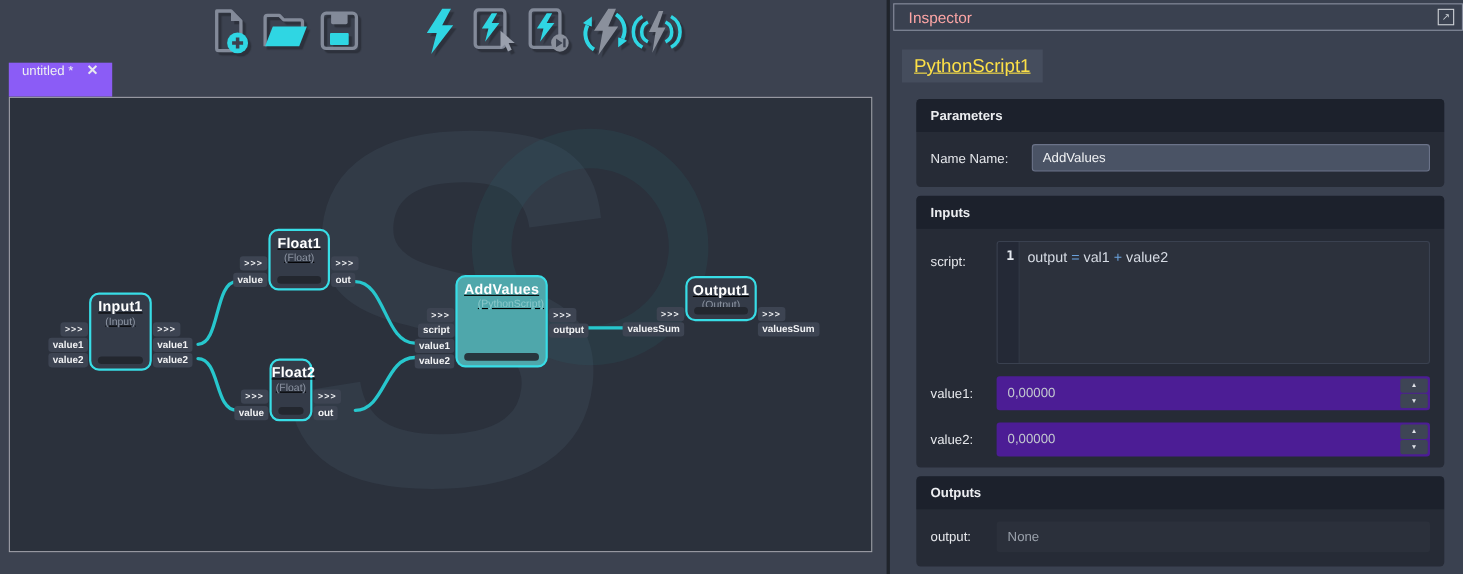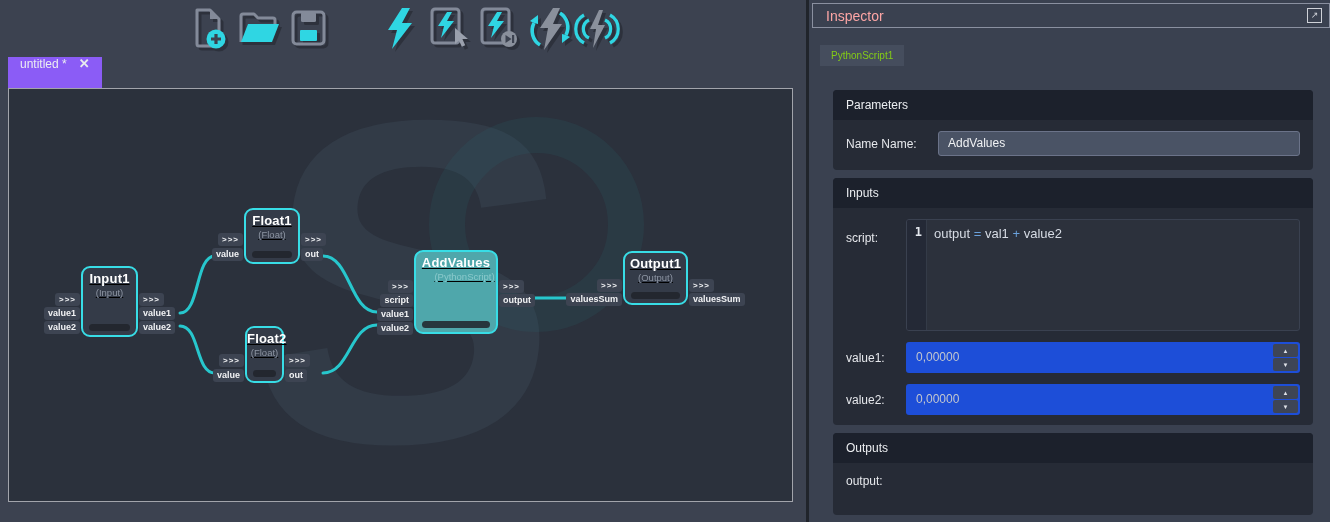--- a/index.html
+++ b/index.html
@@ -34,45 +34,45 @@
   .port.in  { right:calc(100% + 3px); }
   .port.out { left:calc(100% + 3px); }
   .port.exec { font-size:8px; letter-spacing:1px; }
 
   
   .inspector { position:absolute; left:806px; top:0; width:524px; height:522px; background:#3a4150; border-left:3px solid #20242b; }
   .insp-header { position:absolute; left:3px; top:3px; right:0; height:25px; border:1px solid #8a90a0; display:flex; align-items:center; }
   .insp-title { color:#fca5a5; font-size:14px; padding-left:13px; }
   .popout-btn { position:absolute; right:7px; top:4px; width:15px; height:15px; border:1px solid #cfd2d8; color:#cfd2d8; font-size:9px; line-height:13px; text-align:center; cursor:pointer; }
 
-  .insp-tab { position:absolute; left:11px; top:45px; background:#454d5d; color:#84cc16; font-size:10px; padding:5px 11px; cursor:pointer; }
+  .insp-tab { position:absolute; left:11px; top:45px; background:#454d5d; color:#fde047; font-size:17px; padding:5px 11px; cursor:pointer;text-decoration:underline; }
 
   .section { position:absolute; left:24px; width:480px; background:#262b36; border-radius:4px; overflow:hidden; }
   .sec-params  { top:90px;  height:80px; }
   .sec-inputs  { top:178px; height:247px; }
   .sec-outputs { top:433px; height:82px; }
-  .sec-header { height:30px; background:#1c212c; color:#eceef1; font-size:12px; display:flex; align-items:center; padding-left:13px; }
+  .sec-header { height:30px; background:#1c212c; color:#eceef1; font-size:12px; display:flex; align-items:center; padding-left:13px;font-weight:bold; }
   .sec-body { padding:11px 13px 12px 13px; }
 
   .row { display:flex; align-items:center; }
   .row-label { color:#e6e8ec; font-size:12px; flex:0 0 auto; }
   .lbl-nodename { width:92px; }
   .lbl-io { width:60px; }
 
   .text-input { flex:1; height:25px; background:#4a5365; border:1px solid #6b7389; border-radius:3px; color:#f0f2f4; font-size:12px; line-height:23px; padding-left:9px; cursor:text; }
 
   .row-script { align-items:flex-start; }
   .row-script .row-label { padding-top:12px; }
   .code-editor { flex:1; height:112px; background:#2c313c; border:1px solid #3a4150; border-radius:3px; display:flex; overflow:hidden; cursor:text; }
   .code-gutter { width:20px; background:#242936; border-right:1px solid #343b48; color:#e4e8ef; font-family:"DejaVu Sans Mono", monospace; font-size:12px; font-weight:bold; text-align:right; padding:5px 4px 0 0; }
   .code-area { flex:1; padding:5px 0 0 7px; font-family:Liberation Sans, sans-serif; font-size:13px; line-height:18px; white-space:pre; color:#d6dbe4; }
   .tok-op { color:#6aa1dc; }
 
   .spin-row { margin-top:11px; }
-  .spinbox { flex:1; position:relative; height:31px; background:#1d4ed8; border-radius:3px; }
+  .spinbox { flex:1; position:relative; height:31px; background:#4c1d95; border-radius:3px; }
   .spin-value { color:#c2c7cf; font-size:12px; line-height:31px; padding-left:10px; cursor:text; }
   .spin-btns { position:absolute; right:2px; top:2px; bottom:2px; width:25px; display:flex; flex-direction:column; gap:1px; }
   .spin-btn { flex:1; background:#3e4555; border-radius:2px; color:#dfe2e8; font-size:6px; display:flex; align-items:center; justify-content:center; cursor:pointer; }
 
   .ro-field { flex:1; height:28px; background:#2b303b; border-radius:3px; color:#9aa1ab; font-size:12px; line-height:28px; padding-left:10px; }
 </style>
 </head>
 <body>
 
 <div class="app">
@@ -180,21 +180,21 @@
       <div class="node-sub">(PythonScript)</div>
       <div class="node-bar"></div>
       <div class="port in exec" style="top:28px">&gt;&gt;&gt;</div>
       <div class="port in" style="top:42px">script</div>
       <div class="port in" style="top:56px">value1</div>
       <div class="port in" style="top:70px">value2</div>
       <div class="port out exec" style="top:28px">&gt;&gt;&gt;</div>
       <div class="port out" style="top:42px">output</div>
     </div>
 
-    <div class="node" style="left:614px;top:162px;width:65px;height:54px">
+    <div class="node" style="left:614px;top:162px;width:65px;height:41px">
       <div class="node-title">Output1</div>
       <div class="node-sub">(Output)</div>
       <div class="node-bar"></div>
       <div class="port in exec" style="top:26px">&gt;&gt;&gt;</div>
       <div class="port in" style="top:40px">valuesSum</div>
       <div class="port out exec" style="top:26px">&gt;&gt;&gt;</div>
       <div class="port out" style="top:40px">valuesSum</div>
     </div>
   </div>
 
@@ -247,18 +247,19 @@
           </div>
         </div>
       </div>
     </div>
 
     <div class="section sec-outputs">
       <div class="sec-header">Outputs</div>
       <div class="sec-body">
         <div class="row">
           <span class="row-label lbl-io">output:</span>
+          <div class="ro-field">None</div>
         </div>
       </div>
     </div>
   </div>
 
 </div>
 
 </body></html>

